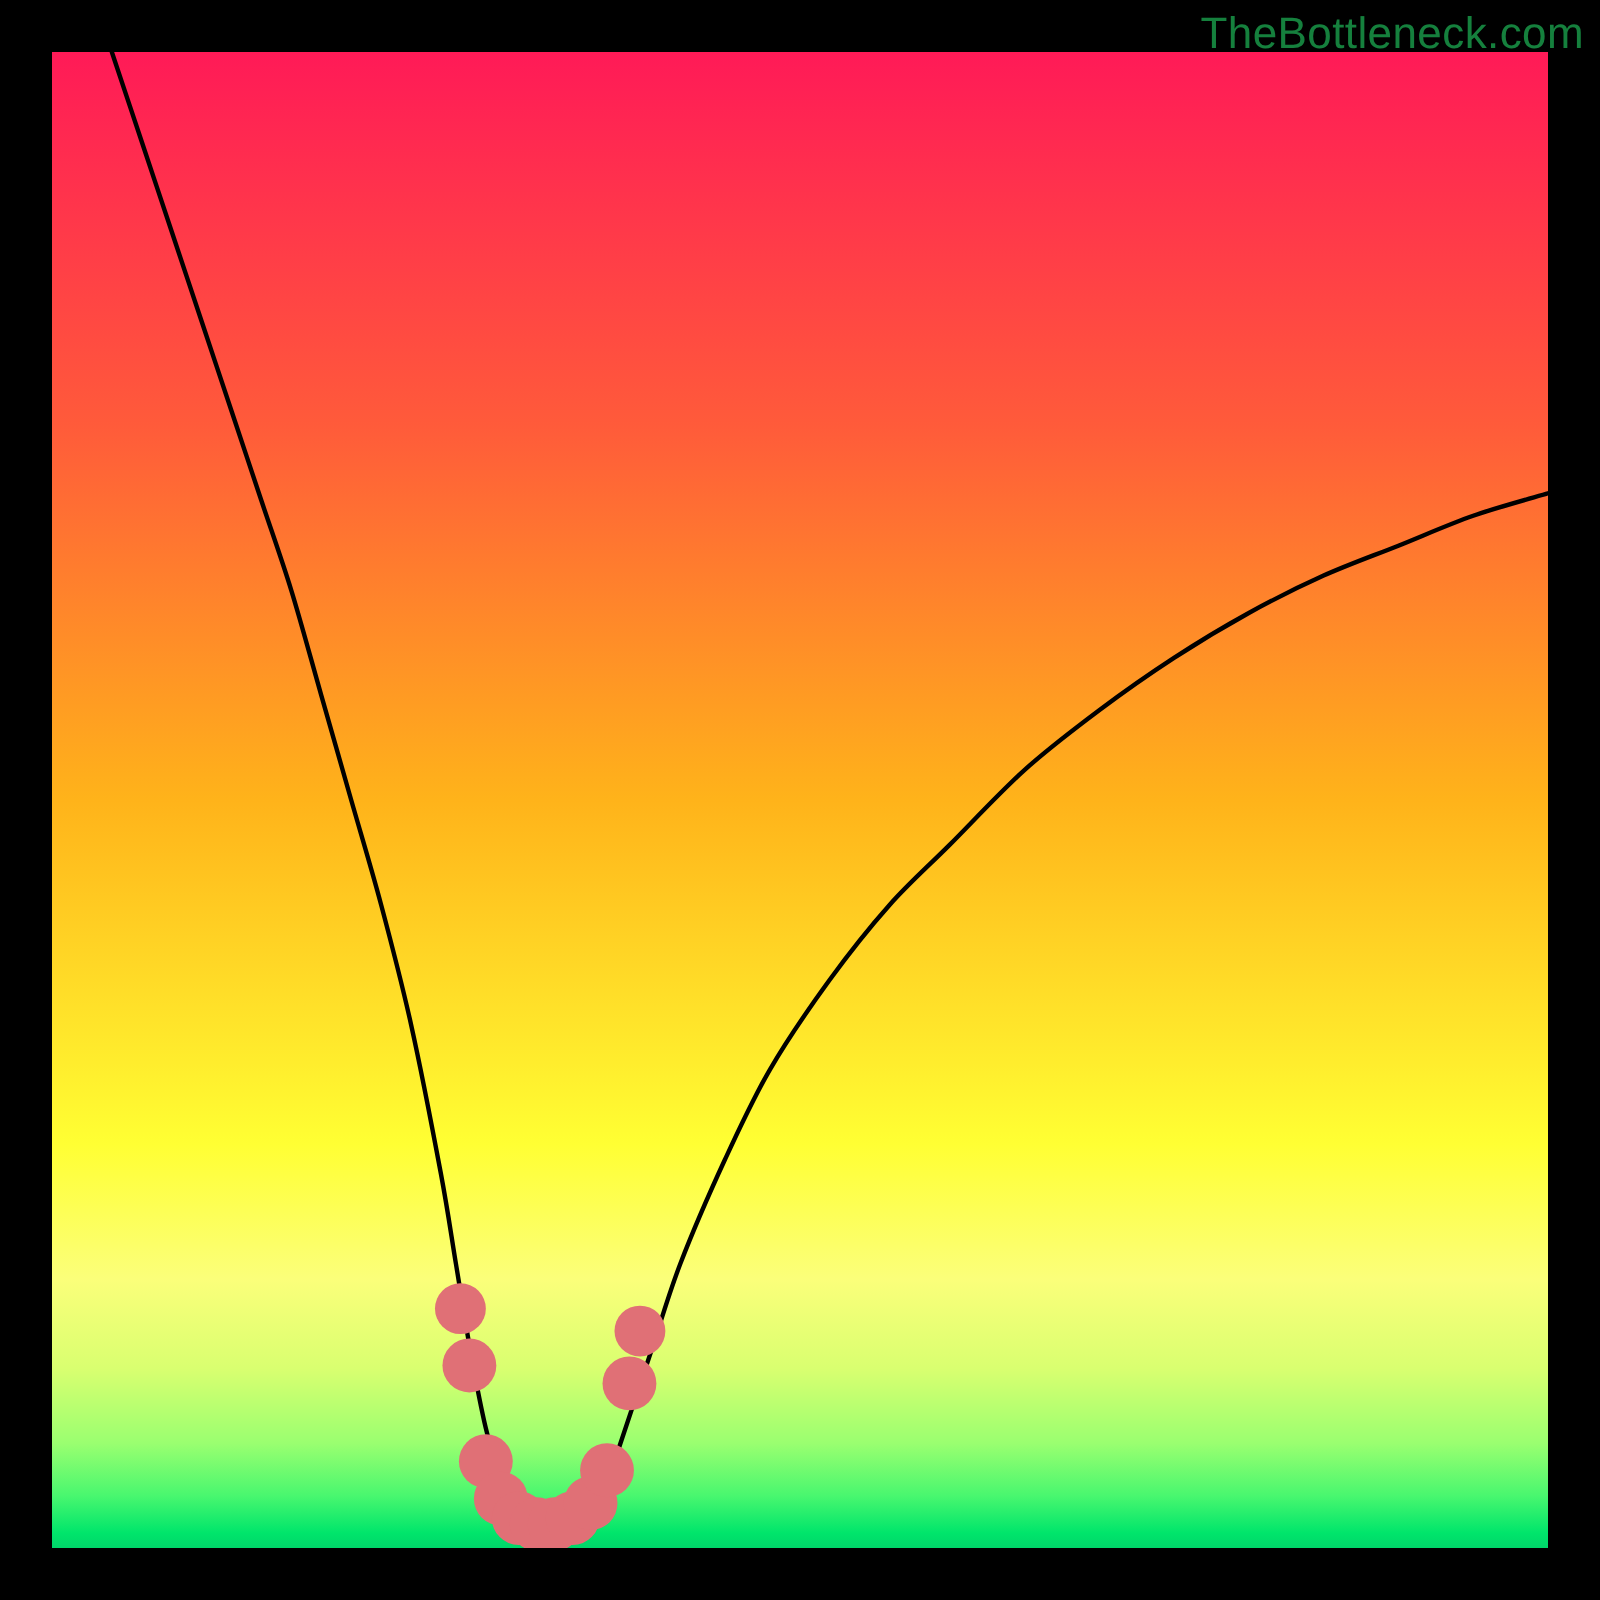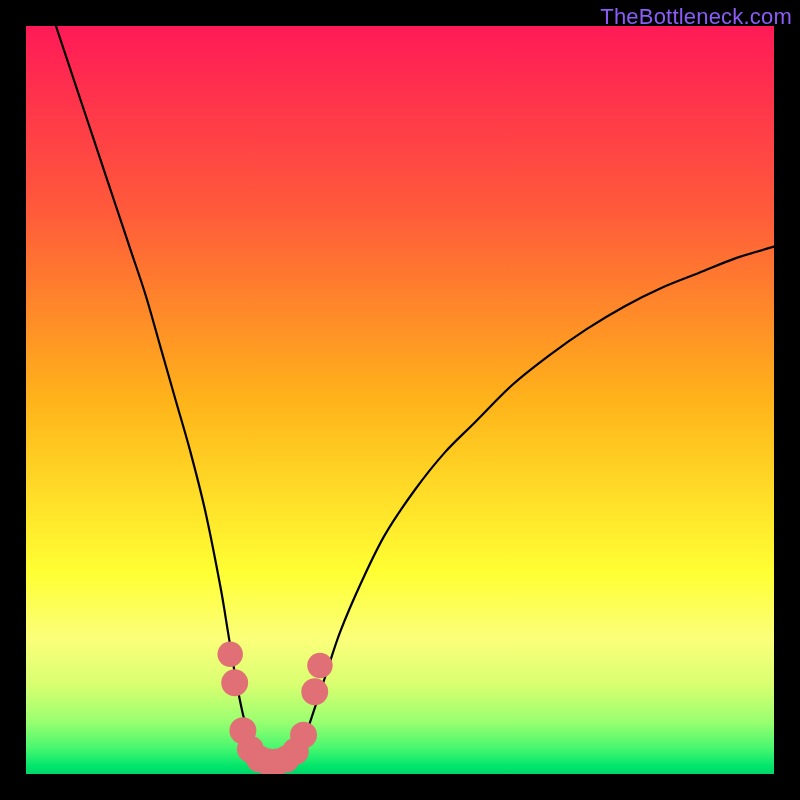--- a/index.html
+++ b/index.html
@@ -23,21 +23,21 @@
     top: 26px;
     left: 26px;
     width: 748px;
     height: 748px;
     overflow: hidden;
   }
   .watermark {
     position: absolute;
     top: 4px;
     right: 8px;
-    color: #8b5cf6;
+    color: #15803d;
     font-size: 22px;
     font-weight: 500;
     letter-spacing: 0.2px;
     z-index: 10;
   }
   svg { display: block; }
 </style>
 </head>
 <body>
 

